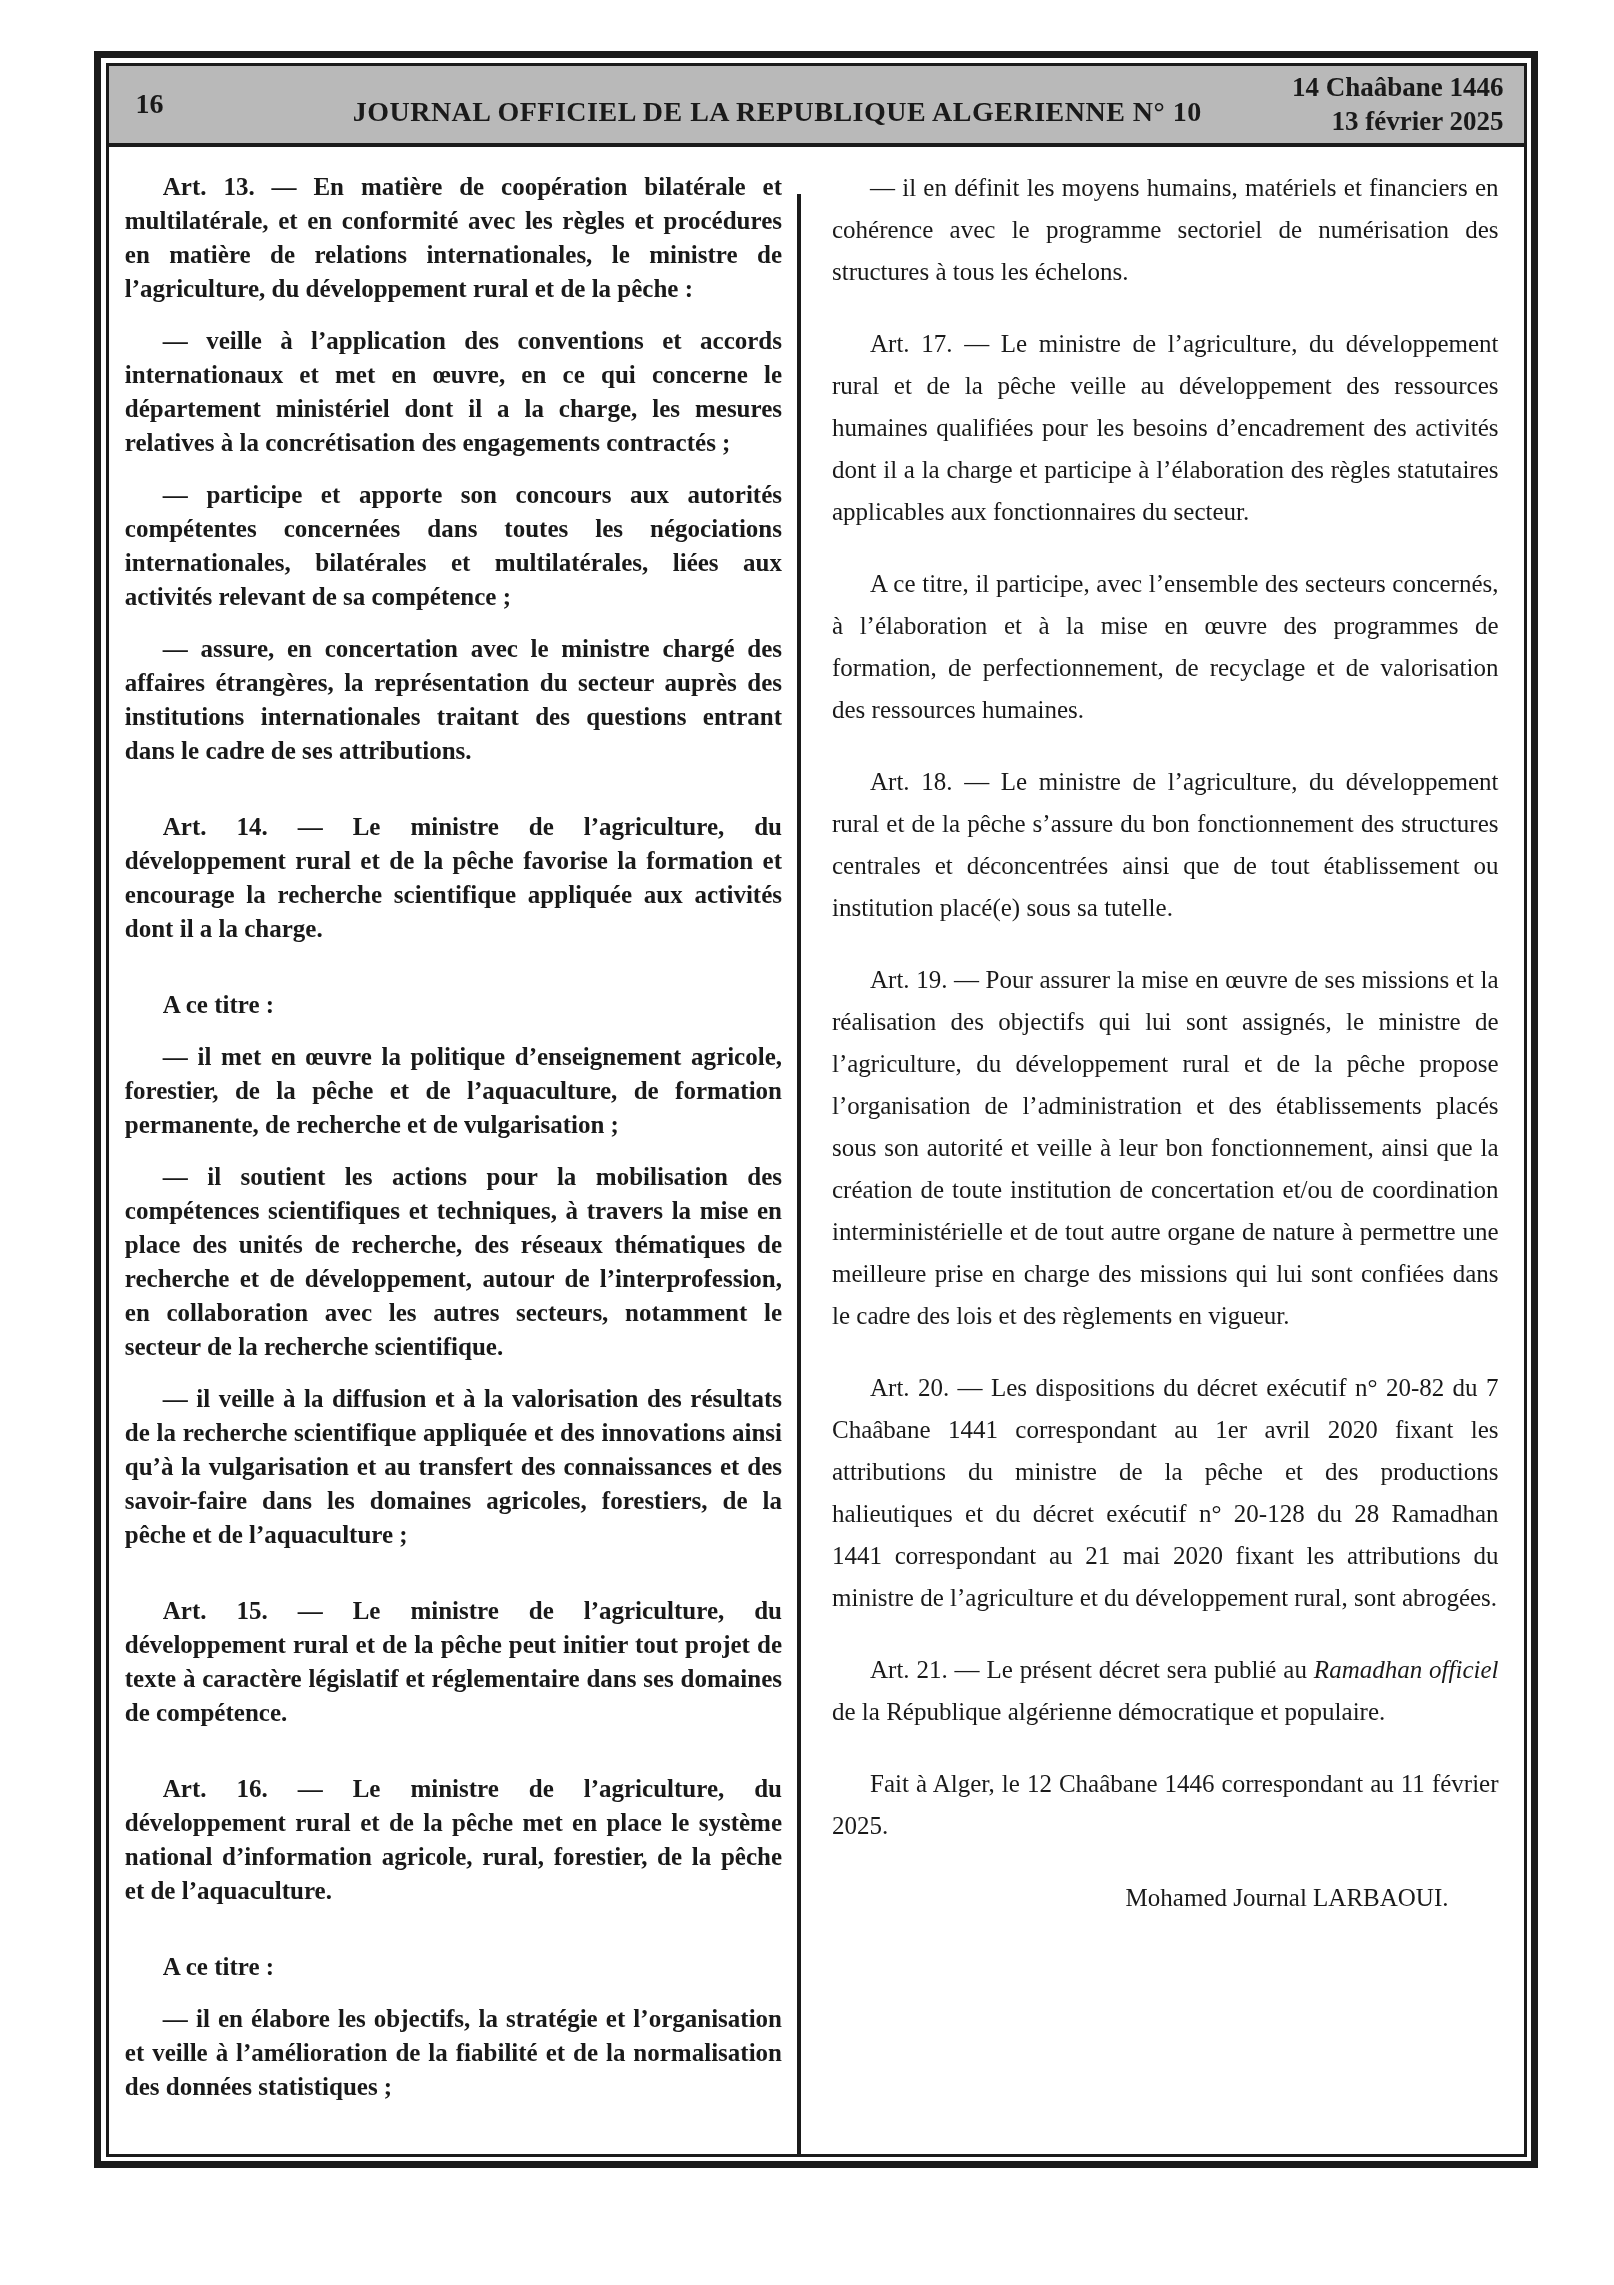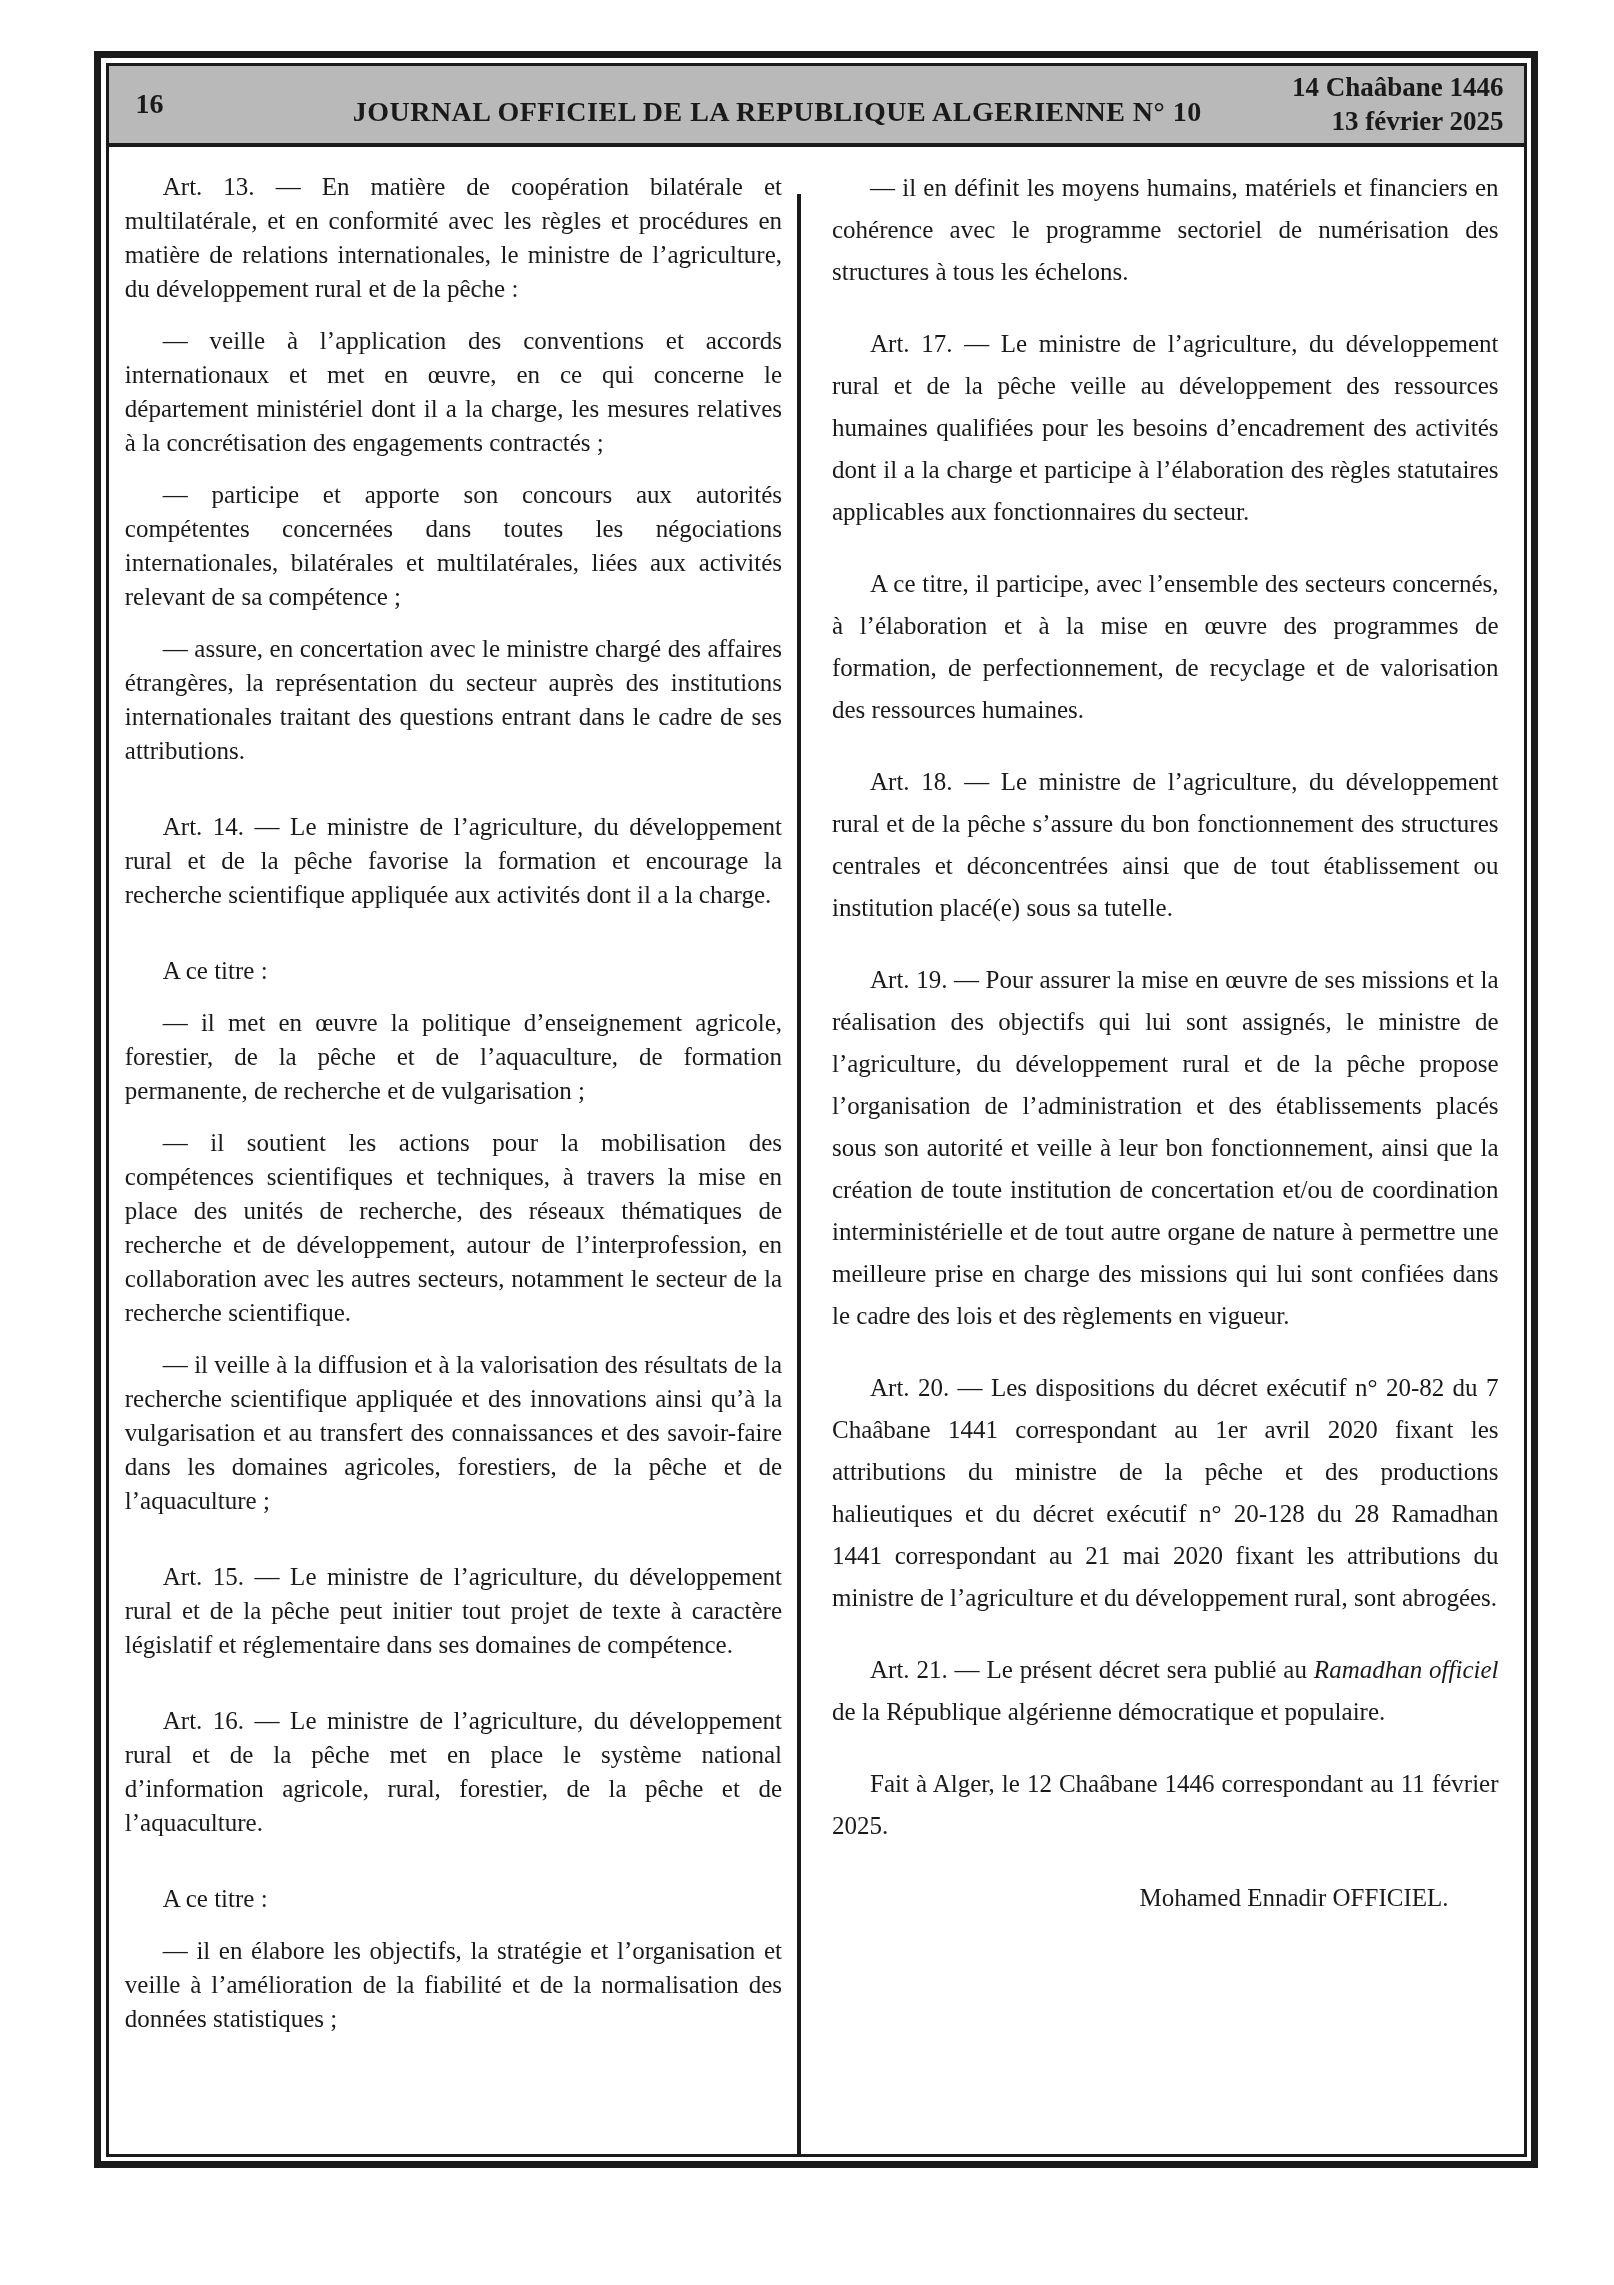--- a/index.html
+++ b/index.html
@@ -79,21 +79,21 @@
   .col-right {
     flex: 1;
     padding: 20px 25px 0 31px;
   }
   p.para {
     margin: 0;
     text-align: justify;
     text-indent: 38px;
     font-size: 25px;
   }
-  .col-left p.para { line-height: 34px; margin-top: 18px; }
+  .col-left p.para { line-height: 34px; margin-top: 18px; font-weight: bold; }
   .col-left p.article, .col-left p.intro { margin-top: 42px; }
   .col-left p.para:first-child { margin-top: 0; }
   .col-right p.para { line-height: 42px; margin-top: 30px; }
   .col-right p.para:first-child { margin-top: 0; }
   p.signature {
     text-align: right;
     text-indent: 0;
     padding-right: 50px;
   }
   .italic { font-style: italic; }
@@ -132,19 +132,19 @@
       <div class="divider"></div>
       <div class="col-right" id="col-right">
           <p class="para bullet">— il en définit les moyens humains, matériels et financiers en cohérence avec le programme sectoriel de numérisation des structures à tous les échelons.</p>
           <p class="para article">Art. 17. — Le ministre de l’agriculture, du développement rural et de la pêche veille au développement des ressources humaines qualifiées pour les besoins d’encadrement des activités dont il a la charge et participe à l’élaboration des règles statutaires applicables aux fonctionnaires du secteur.</p>
           <p class="para plain">A ce titre, il participe, avec l’ensemble des secteurs concernés, à l’élaboration et à la mise en œuvre des programmes de formation, de perfectionnement, de recyclage et de valorisation des ressources humaines.</p>
           <p class="para article">Art. 18. — Le ministre de l’agriculture, du développement rural et de la pêche s’assure du bon fonctionnement des structures centrales et déconcentrées ainsi que de tout établissement ou institution placé(e) sous sa tutelle.</p>
           <p class="para article">Art. 19. — Pour assurer la mise en œuvre de ses missions et la réalisation des objectifs qui lui sont assignés, le ministre de l’agriculture, du développement rural et de la pêche propose l’organisation de l’administration et des établissements placés sous son autorité et veille à leur bon fonctionnement, ainsi que la création de toute institution de concertation et/ou de coordination interministérielle et de tout autre organe de nature à permettre une meilleure prise en charge des missions qui lui sont confiées dans le cadre des lois et des règlements en vigueur.</p>
           <p class="para article">Art. 20. — Les dispositions du décret exécutif n° 20-82 du 7 Chaâbane 1441 correspondant au 1er avril 2020 fixant les attributions du ministre de la pêche et des productions halieutiques et du décret exécutif n° 20-128 du 28 Ramadhan 1441 correspondant au 21 mai 2020 fixant les attributions du ministre de l’agriculture et du développement rural, sont abrogées.</p>
           <p class="para article"><span>Art. 21. — Le présent décret sera publié au </span><span class="italic">Ramadhan officiel</span><span> de la République algérienne démocratique et populaire.</span></p>
           <p class="para plain">Fait à Alger, le 12 Chaâbane 1446 correspondant au 11 février 2025.</p>
-          <p class="para signature">Mohamed Ennadir OFFICIEL.</p>
+          <p class="para signature">Mohamed Journal LARBAOUI.</p>
         </div>
     </div>
 
   </div>
 </div>
 
 
 </body></html>

